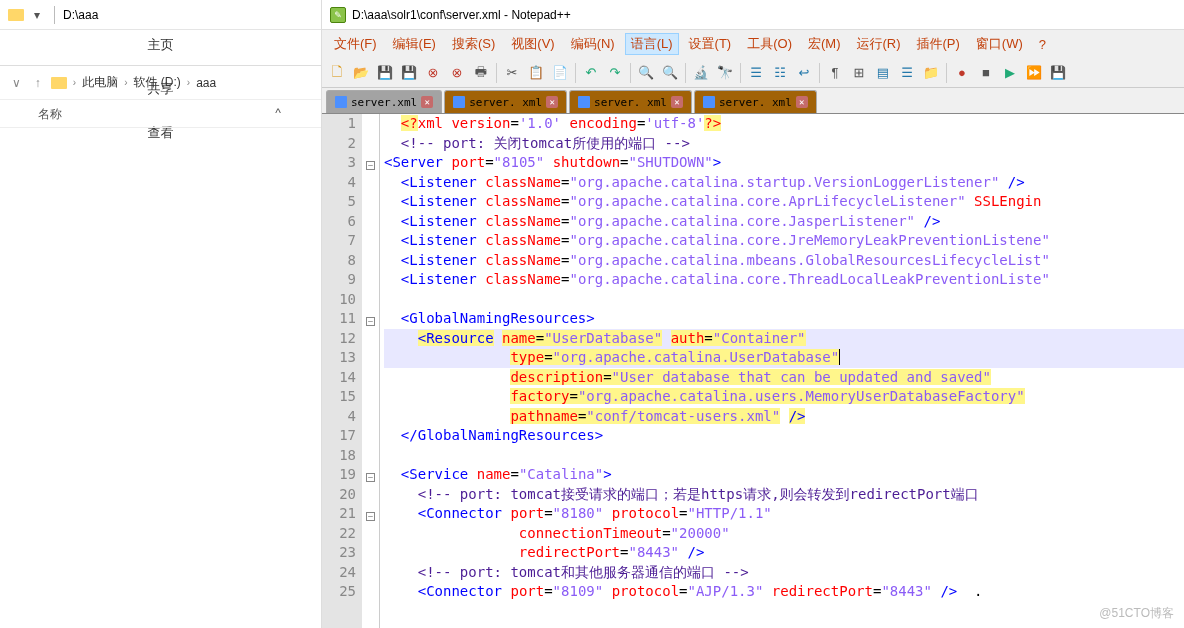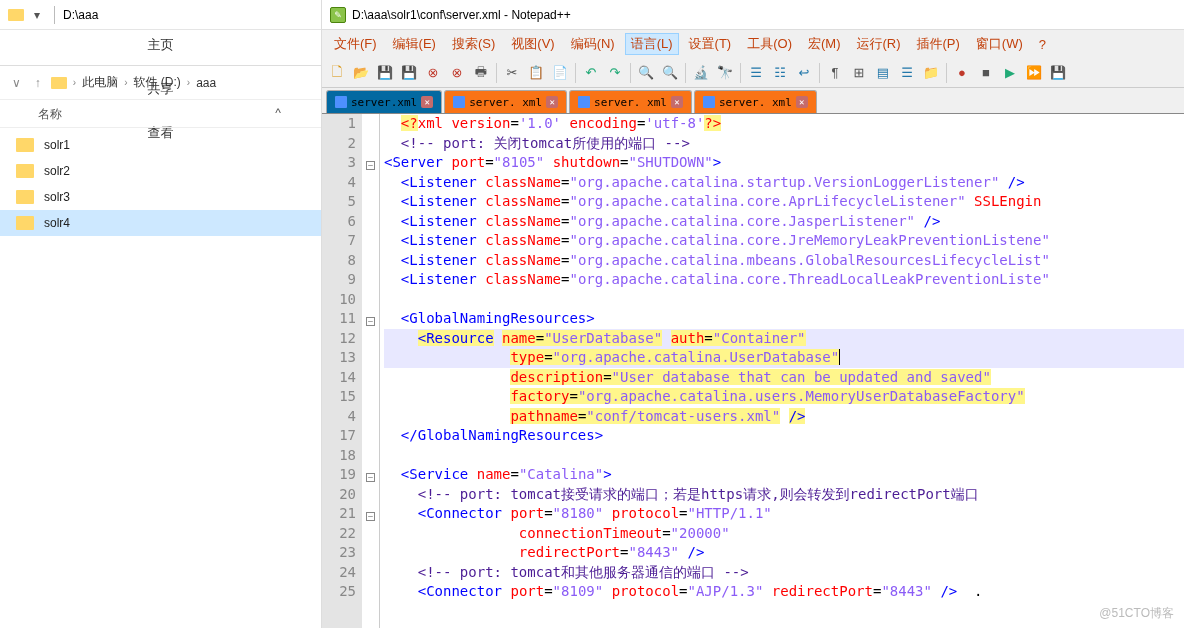--- a/index.html
+++ b/index.html
@@ -27,22 +27,22 @@
 .npp { flex: 1; display: flex; flex-direction: column; background: #f0f0f0; }
 .npp-title { display: flex; align-items: center; height: 30px; padding: 4px 8px; background: #fff; border-bottom: 1px solid #ddd; font-size: 12px; }
 .npp-title .app-icon { width: 16px; height: 16px; background: #8bc34a; border: 1px solid #4b830d; margin-right: 6px; border-radius: 2px; display: inline-flex; align-items: center; justify-content: center; font-size: 9px; color: #fff; }
 .npp-menu { display: flex; gap: 4px; padding: 4px 6px; background: #f0f0f0; height: 28px; align-items: center; font-size: 13px; }
 .npp-menu .mitem { padding: 2px 6px; color: #c2410c; }
 .npp-menu .mitem.hover { background: #cce8ff; border: 1px solid #99d1ff; padding: 1px 5px; }
 .npp-toolbar { display: flex; gap: 2px; padding: 3px 4px; background: #f0f0f0; border-bottom: 1px solid #ccc; height: 30px; align-items: center; }
 .tbtn { width: 22px; height: 22px; display: flex; align-items: center; justify-content: center; font-size: 13px; border-radius: 2px; }
 .tsep { width: 1px; height: 20px; background: #ccc; margin: 0 2px; }
 .npp-tabs { display: flex; background: #f0f0f0; padding: 2px 4px 0 4px; gap: 2px; height: 26px; border-bottom: 1px solid #888; }
-.tab { display: flex; align-items: center; padding: 2px 8px; background: #f97316; border: 1px solid #aaa; border-bottom: none; border-radius: 3px 3px 0 0; font-size: 11px; font-family: Consolas, monospace; gap: 4px; }
-.tab.active { background: #0369a1; }
+.tab { display: flex; align-items: center; padding: 2px 8px; background: #a16207; border: 1px solid #aaa; border-bottom: none; border-radius: 3px 3px 0 0; font-size: 11px; font-family: Consolas, monospace; gap: 4px; }
+.tab.active { background: #a3a3a3; }
 .tab .disk { width: 12px; height: 12px; background: #4d90fe; border-radius: 1px; display: inline-block; }
 .tab .close { width: 12px; height: 12px; background: #c56b6b; color: #fff; display: inline-flex; align-items: center; justify-content: center; font-size: 9px; border-radius: 2px; }
 
 .editor { flex: 1; display: flex; background: #fff; overflow: hidden; }
 .gutter { background: #e4e4e4; width: 40px; text-align: right; color: #888; font-family: Consolas, monospace; font-size: 14px; line-height: 19.5px; padding: 0 6px 0 0; }
 .foldcol { width: 18px; background: #fff; border-right: 1px solid #ccc; font-family: Consolas, monospace; font-size: 11px; line-height: 19.5px; color: #888; text-align: center; position: relative; }
 .foldcol .fbox { display: inline-block; width: 9px; height: 9px; border: 1px solid #888; background: #fff; font-size: 9px; line-height: 7px; text-align: center; position: relative; top: 2px; }
 .code { flex: 1; font-family: Consolas, monospace; font-size: 14px; line-height: 19.5px; white-space: pre; overflow: hidden; padding-left: 4px; }
 .cl { display: block; }
 .cl.hl { background: #e8e8ff; }
@@ -80,38 +80,20 @@
       <span>此电脑</span>
       <span class="chev">›</span>
       <span>软件 (D:)</span>
       <span class="chev">›</span>
       <span>aaa</span>
     </div>
     <div class="exp-cols">
       <span>名称</span>
       <span class="sort">^</span>
     </div>
-    <div class="exp-list" id="exp-list">
-        <div class="exp-item">
-          <span class="folder-icon"></span>
-          <span>solr1</span>
-        </div>
-        <div class="exp-item">
-          <span class="folder-icon"></span>
-          <span>solr2</span>
-        </div>
-        <div class="exp-item">
-          <span class="folder-icon"></span>
-          <span>solr3</span>
-        </div>
-        <div class="exp-item selected">
-          <span class="folder-icon"></span>
-          <span>solr4</span>
-        </div>
-      </div>
   </div>
 
   <div class="npp">
     <div class="npp-title">
       <span class="app-icon">✎</span>
       <span>D:\aaa\solr1\conf\server.xml - Notepad++</span>
     </div>
     <div class="npp-menu" id="npp-menu">
         <span class="mitem">文件(F)</span>
         <span class="mitem">编辑(E)</span>

